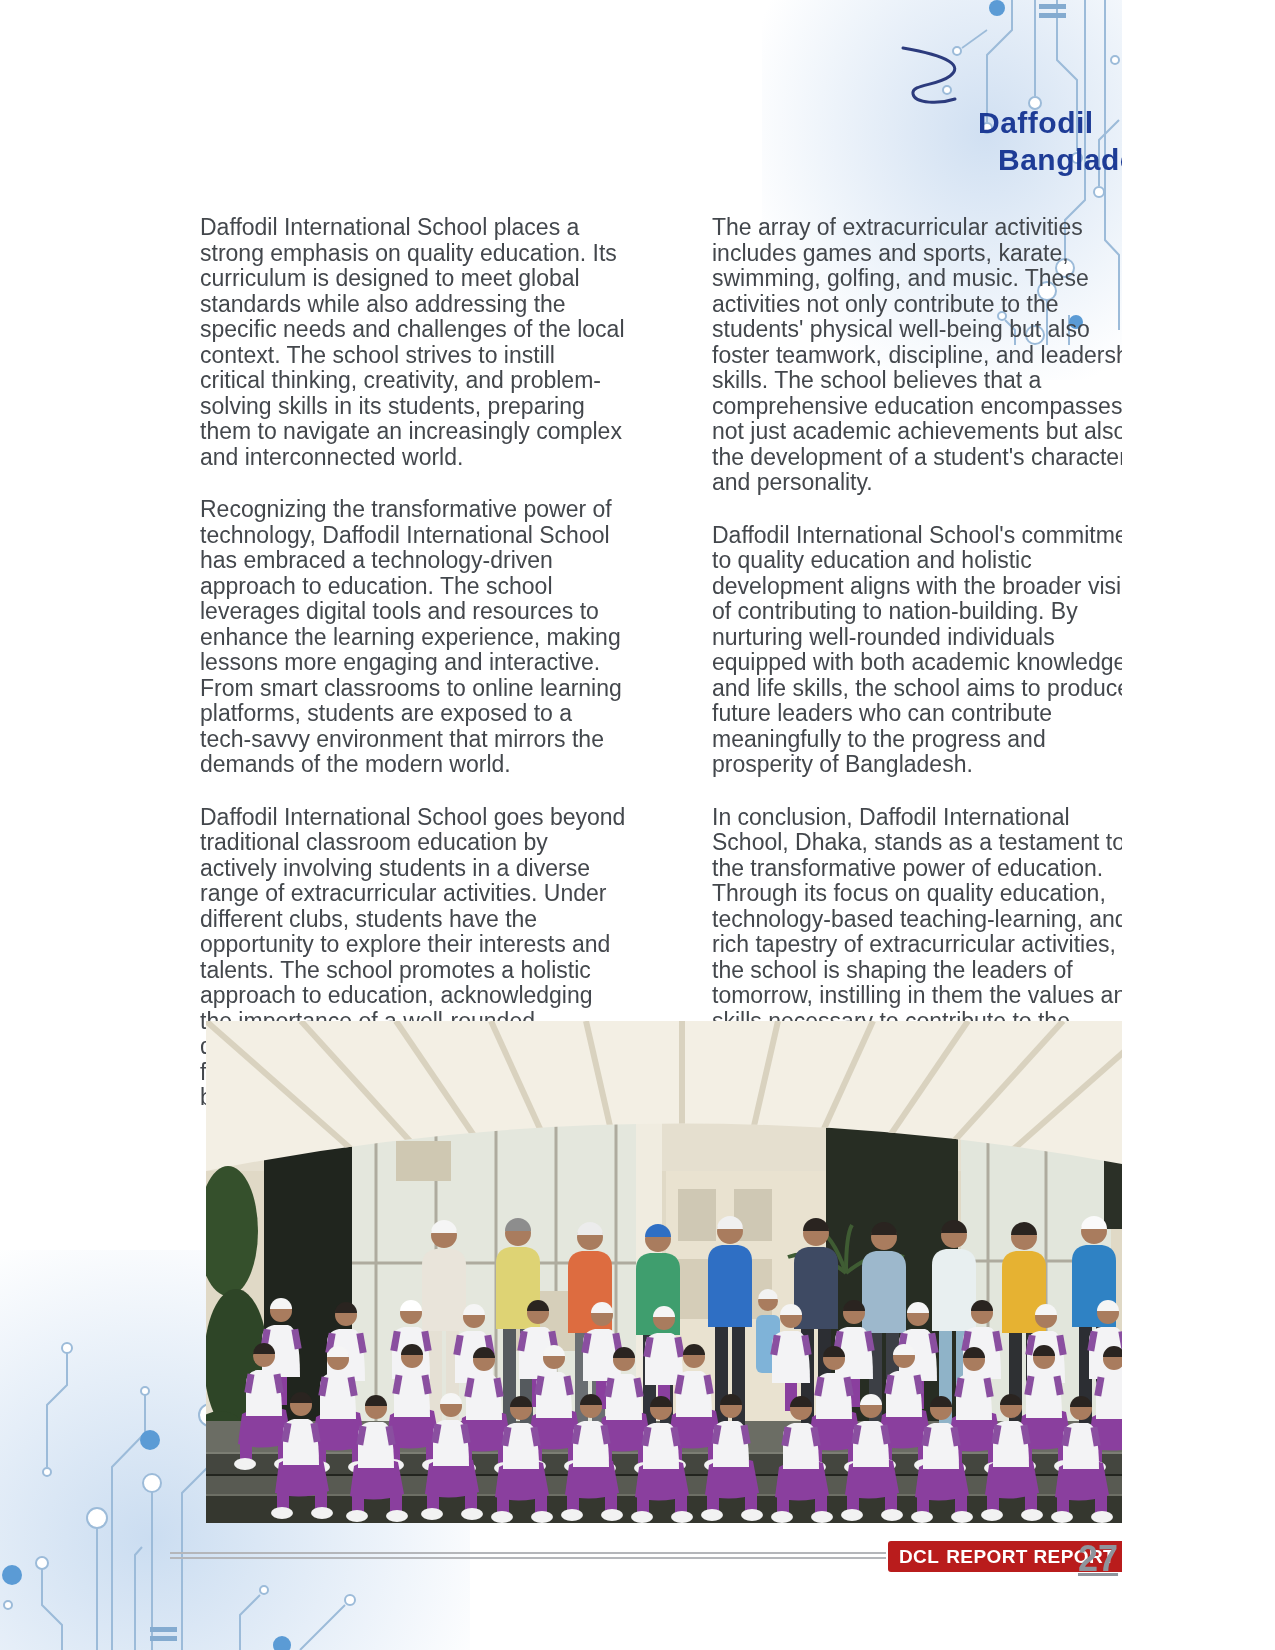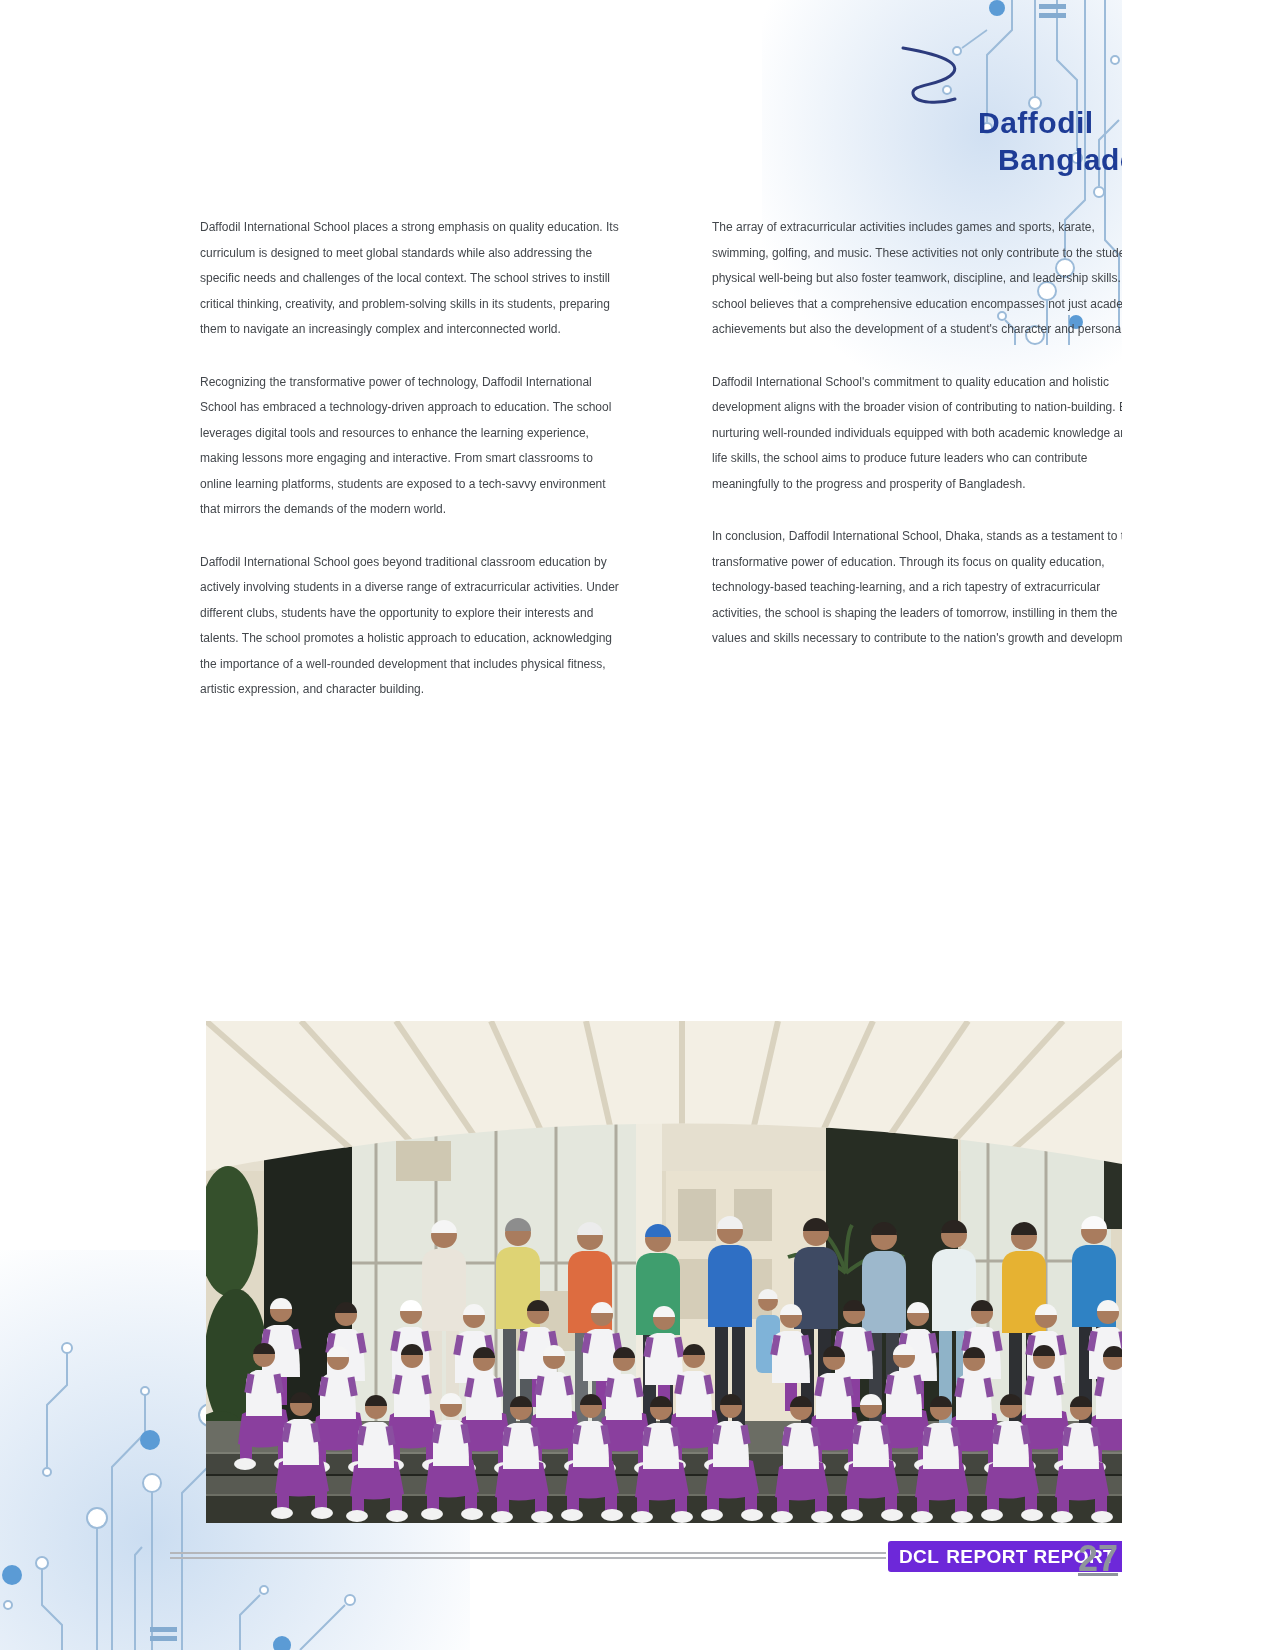--- a/index.html
+++ b/index.html
@@ -20,34 +20,34 @@
   .circuit rect.bar{fill:#84abd0;}
 
   
   .logo{position:absolute;left:978px;top:104px;color:#1e3c96;line-height:37px;
         font-weight:bold;letter-spacing:.5px;}
   .logo .l1{font-size:30px;}
   .logo .l2{font-size:30px;margin-left:20px;}
   .swoosh{position:absolute;left:895px;top:38px;}
 
   
-  .col{position:absolute;top:215px;color:#43474c;font-size:12px;line-height:25.5px;}
+  .col{position:absolute;top:215px;color:#43474c;font-size:23px;line-height:25.5px;}
   .col p{margin:0 0 27px 0;}
   .col-left{left:200px;width:426px;}
   .col-right{left:712px;width:436px;}
 
   
   .photo{position:absolute;left:206px;top:1021px;width:953px;height:502px;margin:0;
          overflow:hidden;background:#e9e4d6;}
 
   
   .footer-rule{position:absolute;left:170px;top:1552px;width:716px;height:3px;
     border-top:2px solid #b4b6ba;border-bottom:2px solid #b4b6ba;}
   .badge{position:absolute;left:888px;top:1541px;height:31px;padding:0 11px;
-    background:#6d28d9;color:#ffffff;border-radius:3px;display:flex;align-items:center;
+    background:#b91c1c;color:#ffffff;border-radius:3px;display:flex;align-items:center;
     font-size:19px;letter-spacing:.4px;white-space:nowrap;}
   .badge .b1{font-weight:bold;margin-right:7px;}
   .badge .b2{font-weight:600;}
   .pagenum{position:absolute;left:1078px;top:1538px;color:#8e949c;font-size:36px;font-weight:bold;text-decoration:underline;}
 </style>
 </head>
 <body>
 
 <div class="page">
 

